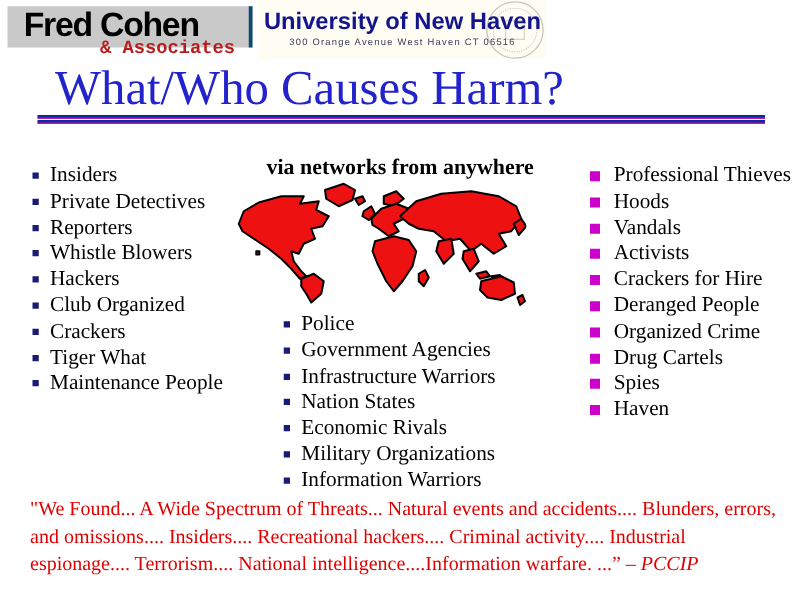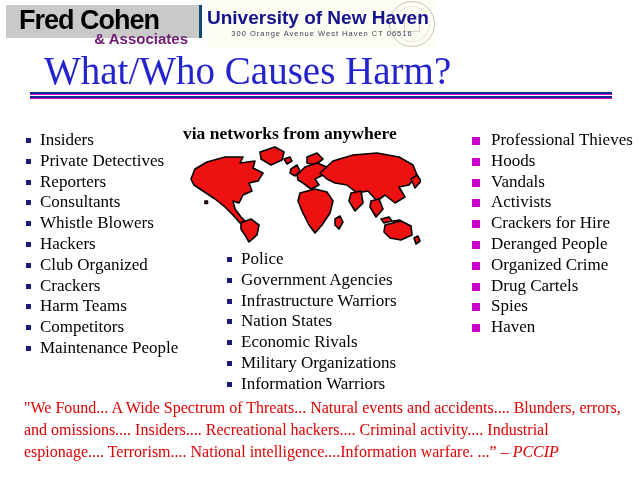--- a/index.html
+++ b/index.html
@@ -2,45 +2,45 @@
 <html><head>
 <meta charset="utf-8">
 <style>
   html,body{margin:0;padding:0;}
   body{width:640px;height:480px;background:#ffffff;font-family:"Liberation Serif",serif;color:#000;overflow:hidden;}
   .slide{position:relative;width:640px;height:480px;background:#fff;}
 
   
   .logo-box{position:absolute;left:6px;top:5px;width:193px;height:33px;background:#c9c9c9;border-right:3px solid #0c4a6e;}
   .logo-line1{font-family:"Liberation Sans",sans-serif;font-weight:bold;font-size:27px;line-height:27px;color:#000;letter-spacing:-1px;padding:2px 0 0 13px;white-space:nowrap;}
-  .logo-line2{font-family:Liberation Sans, sans-serif;font-weight:bold;font-size:15px;line-height:15px;color:#701a75;text-align:right;padding-right:11px;margin-top:-3px;white-space:nowrap;}
+  .logo-line2{font-family:Liberation Mono, monospace;font-weight:bold;font-size:15px;line-height:15px;color:#b91c1c;text-align:right;padding-right:11px;margin-top:-3px;white-space:nowrap;}
 
   .unh-box{position:absolute;left:207px;top:0;width:230px;height:47px;background:#fdfdf4;}
-  .unh-name{position:relative;z-index:2;font-family:"Liberation Sans",sans-serif;font-weight:bold;font-size:19px;line-height:20px;color:#14148c;padding-top:8px;white-space:nowrap;}
+  .unh-name{position:relative;z-index:2;font-family:"Liberation Sans",sans-serif;font-weight:bold;font-size:19px;line-height:20px;color:#14148c;text-align:center;padding-top:8px;white-space:nowrap;}
   .unh-address{position:relative;z-index:2;font-family:"Liberation Sans",sans-serif;font-size:7.5px;color:#3a3a55;text-align:center;letter-spacing:1px;margin-top:1px;white-space:nowrap;}
   .unh-seal{position:absolute;right:2px;top:1px;width:44px;height:44px;border:1px solid #c8c4b6;border-radius:50%;z-index:1;}
   .unh-seal::before{content:"";position:absolute;left:4px;top:4px;right:4px;bottom:4px;border:1px dotted #cfcabc;border-radius:50%;}
   .unh-seal::after{content:"";position:absolute;left:14px;top:14px;width:14px;height:14px;border:1px solid #d8d4c6;}
 
   
   .page-title{position:absolute;left:44px;top:50px;font-size:39px;line-height:42px;color:#2323cd;white-space:nowrap;}
   .rule{position:absolute;left:30px;top:92px;width:582px;}
   .rule-line{height:2px;background:#0b2f91;border-bottom:1px solid #d400d4;margin-bottom:1px;}
 
   
   ul.tlist{list-style:none;margin:4px;padding:0;position:absolute;}
   ul.tlist li{display:flex;align-items:flex-start;font-size:17px;line-height:20.8px;white-space:nowrap;}
   .sq-navy{flex:none;width:5px;height:5px;background:#1a1a78;margin:8px 9px 0 0;}
   .sq-mag{flex:none;width:8px;height:8px;background:#cc00cc;margin:7px 11px 0 0;}
   .list-left{left:22px;top:126px;width:196px;}
   .list-center{left:223px;top:245px;width:214px;}
   .list-right{left:468px;top:126px;width:180px;}
 
   
-  .map-caption{position:absolute;left:183px;top:123px;width:244px;text-align:left;font-weight:bold;font-size:17.5px;color:#000;white-space:nowrap;}
+  .map-caption{position:absolute;left:183px;top:123px;width:244px;text-align:right;font-weight:bold;font-size:17.5px;color:#000;white-space:nowrap;}
   .map-wrap{position:absolute;left:185px;top:145px;width:236px;height:100px;}
   .map-wrap svg{display:block;}
 
   
   .quote{position:absolute;left:24px;top:397px;width:608px;font-size:16px;line-height:22px;color:#e00000;}
   .quote em{}
 </style>
 </head>
 <body>
 
@@ -71,45 +71,37 @@
     <li>
         <span class="sq-navy"></span>
         <span>Private Detectives</span>
       </li>
     <li>
         <span class="sq-navy"></span>
         <span>Reporters</span>
       </li>
     <li>
         <span class="sq-navy"></span>
-        <span>Consultants</span>
-      </li>
-    <li>
-        <span class="sq-navy"></span>
         <span>Whistle Blowers</span>
       </li>
     <li>
         <span class="sq-navy"></span>
         <span>Hackers</span>
       </li>
     <li>
         <span class="sq-navy"></span>
         <span>Club Organized</span>
       </li>
     <li>
         <span class="sq-navy"></span>
         <span>Crackers</span>
       </li>
     <li>
         <span class="sq-navy"></span>
-        <span>Harm Teams</span>
-      </li>
-    <li>
-        <span class="sq-navy"></span>
-        <span>Competitors</span>
+        <span>Tiger What</span>
       </li>
     <li>
         <span class="sq-navy"></span>
         <span>Maintenance People</span>
       </li>
   </ul>
 
   <div class="map-caption">via networks from anywhere</div>
   <div class="map-wrap">
     <svg width="236" height="100" viewBox="0 0 236 100" xmlns="http://www.w3.org/2000/svg">

